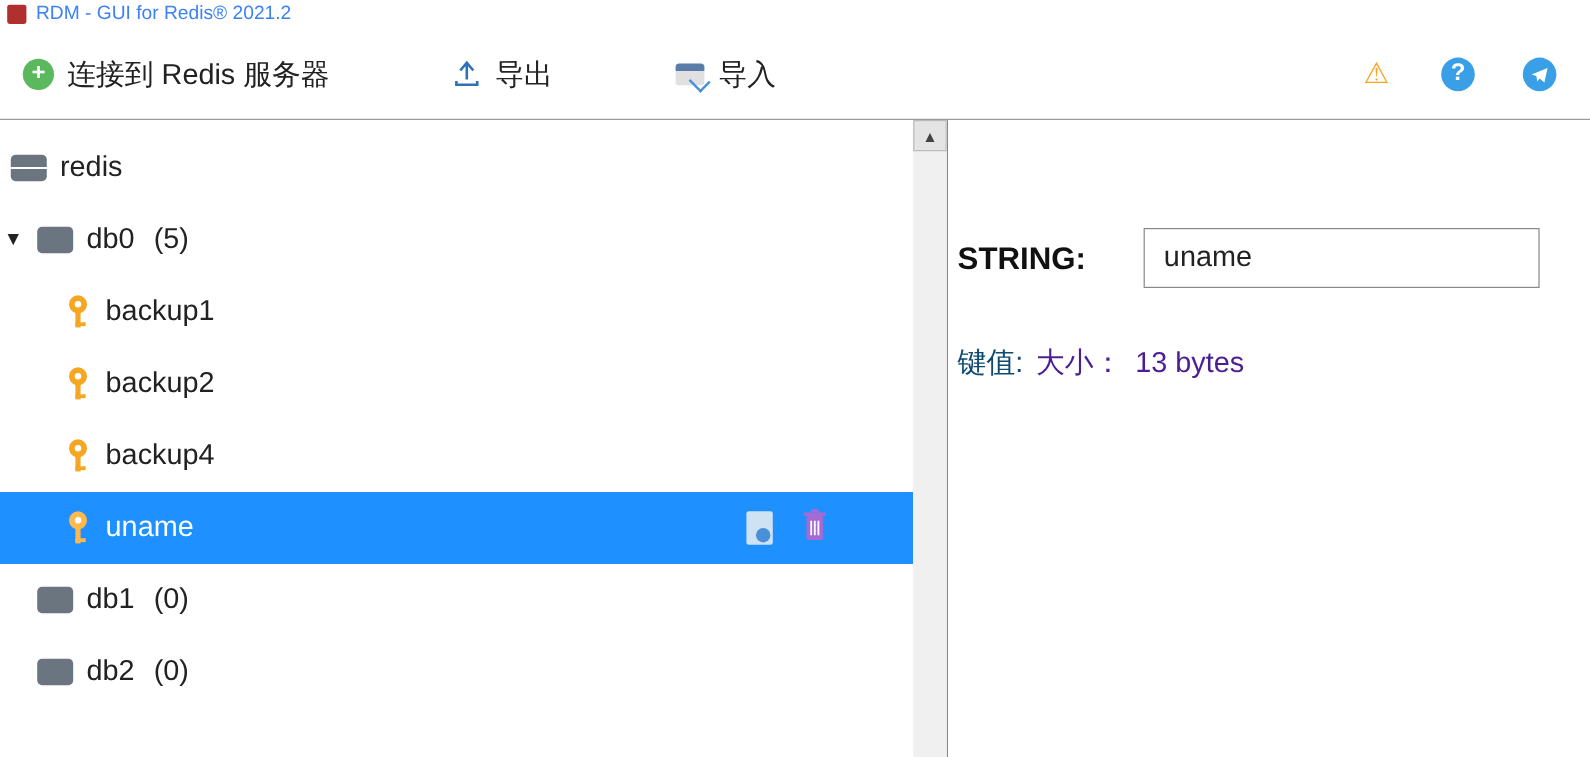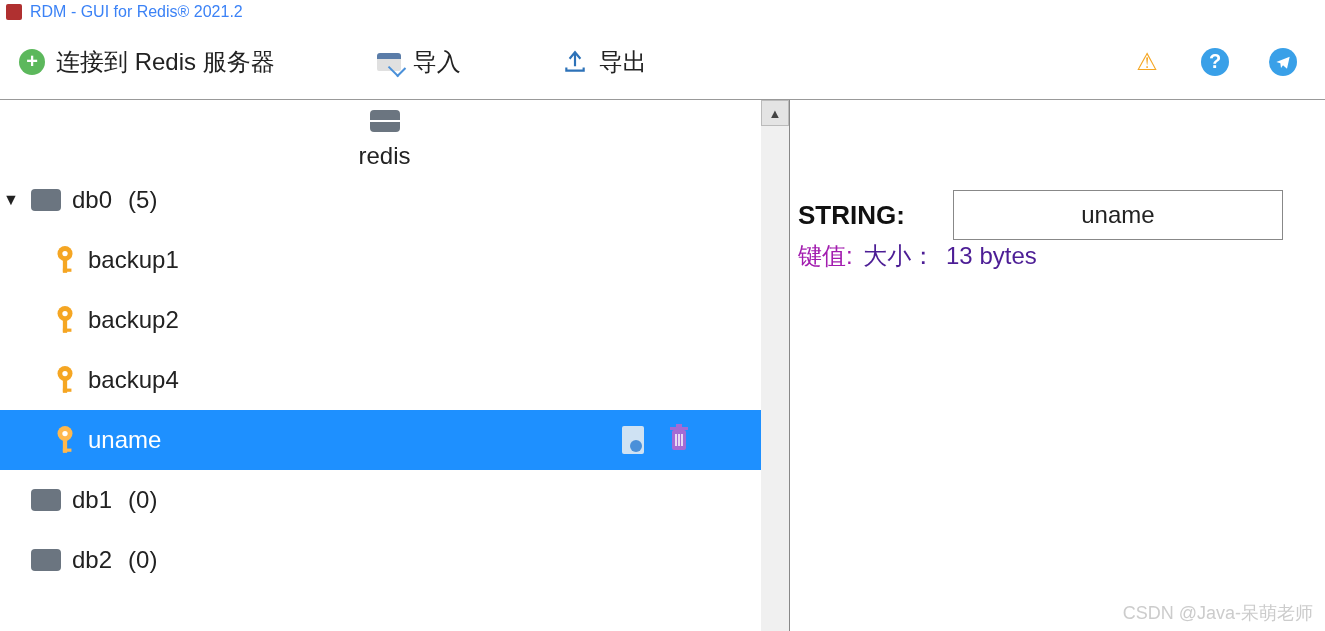--- a/index.html
+++ b/index.html
@@ -104,21 +104,21 @@
     }
     .tree-row {
       display: flex;
       align-items: center;
       height: 60px;
       padding-left: 8px;
       gap: 10px;
       cursor: pointer;
       position: relative;
     }
-    .tree-row.lvl-0 { padding-left: 8px; flex-direction: column; }
+    .tree-row.lvl-0 { padding-left: 8px; }
     .tree-row.lvl-1 { padding-left: 2px; }
     .tree-row.lvl-2 { padding-left: 52px; align-items: center; }
     .tree-row.selected {
       background: #1e90ff;
       color: #fff;
     }
     .tree-arrow {
       width: 18px;
       font-size: 16px;
       text-align: center;
@@ -176,32 +176,32 @@
     }
     .right-panel {
       flex: 1;
       padding: 90px 0 0 8px;
       position: relative;
     }
     .type-row {
       display: flex;
       align-items: center;
       gap: 48px;
-      text-align: center;
+      margin-bottom: 46px;
     }
     .type-label { font-size: 26px; font-weight: 700; color: #111; }
     .key-name-box {
       border: 1px solid #888;
       padding: 10px 16px;
       font-size: 24px;
       color: #222;
       min-width: 330px;
     }
     .meta-row { font-size: 24px; margin-bottom: 20px; }
-    .meta-label { color: #a21caf; }
+    .meta-label { color: #0c4a6e; }
     .meta-faint { color: #4c1d95; margin-left: 4px; }
     .value-box {
       border: 1px solid #888;
       padding: 10px 14px;
       font-size: 24px;
       font-family: Consolas, monospace;
       min-height: 230px;
     }
     .watermark {
       position: absolute;
@@ -221,32 +221,32 @@
   </div>
 
   <div class="toolbar">
     <div class="tb-btn">
       <span class="ico">
           <span class="plus-circle">+</span>
         </span>
       <span>连接到 Redis 服务器</span>
     </div>
     <div class="tb-btn" style="margin-left:40px;">
-      <span class="ico">
-          <span class="import-ico"></span>
-        </span>
-      <span>导入</span>
-    </div>
-    <div class="tb-btn" style="margin-left:40px;">
       <span class="ico export-ico">
         <svg viewBox="0 0 24 24">
             <path fill="none" stroke="#2d72b8" stroke-width="2" d="M4 17v3h16v-3 M12 3v13 M7 9l5-6 5 6"></path>
           </svg>
       </span>
       <span>导出</span>
+    </div>
+    <div class="tb-btn" style="margin-left:40px;">
+      <span class="ico">
+          <span class="import-ico"></span>
+        </span>
+      <span>导入</span>
     </div>
     <div class="spacer"></div>
     <div class="tb-icon-btn">
       <span class="warn-tri">⚠</span>
     </div>
     <div class="tb-icon-btn">
       <span class="help-circle">?</span>
     </div>
     <div class="tb-icon-btn">
       <span class="tg-circle">
@@ -359,16 +359,15 @@
     <div class="right-panel">
       <div class="type-row">
         <span class="type-label">STRING:</span>
         <div class="key-name-box">uname</div>
       </div>
       <div class="meta-row">
         <span class="meta-label">键值:</span>
         <span class="meta-faint">大小：</span>
         <span class="meta-faint">13 bytes</span>
       </div>
-      <div class="watermark">CSDN @Java-呆萌老师</div>
     </div>
   </div>
 </div>
 
 </body></html>

